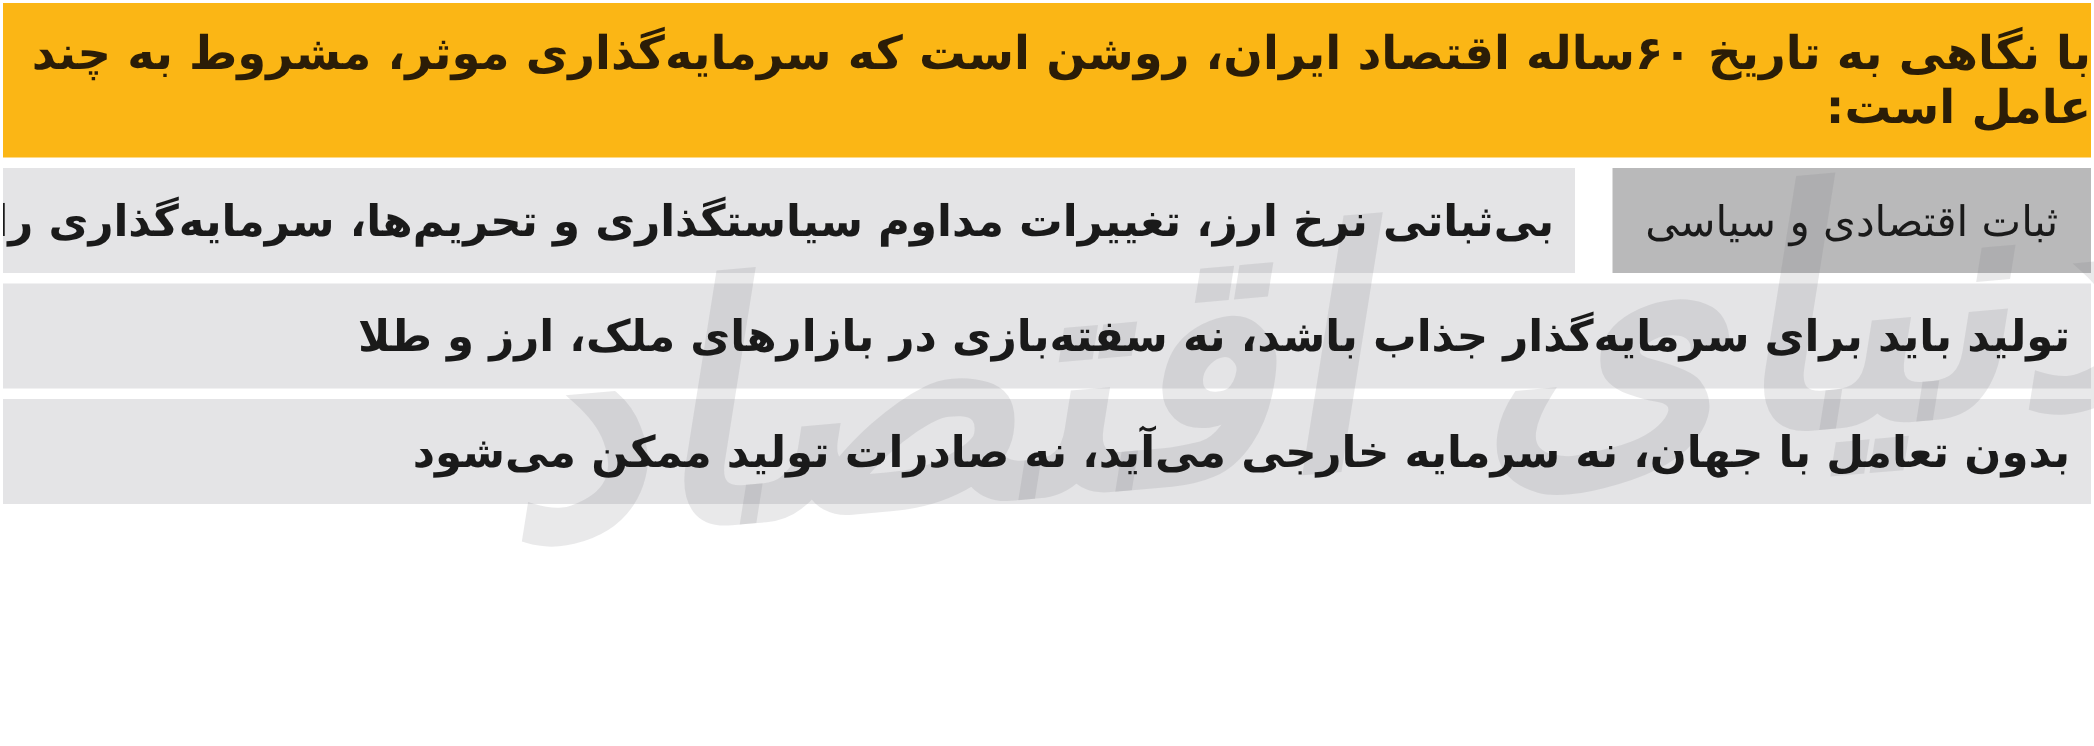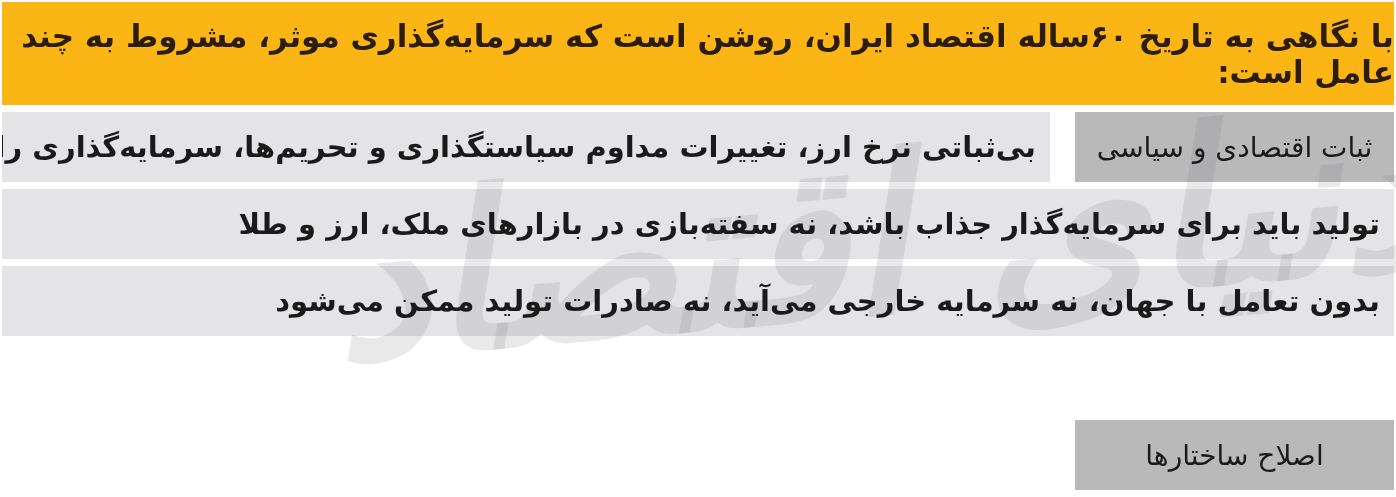--- a/index.html
+++ b/index.html
@@ -120,19 +120,16 @@
     <div class="row">
       <div class="row-content">
         <span class="txt">بدون تعامل با جهان، نه سرمایه خارجی می‌آید، نه صادرات تولید ممکن می‌شود</span>
       </div>
     </div>
 
     <div class="row">
     </div>
 
     <div class="row">
-      <div class="row-label">
-        <span class="txt">اصلاح ساختارها</span>
-      </div>
     </div>
 
   </div>
 </div>
 
 </body></html>

